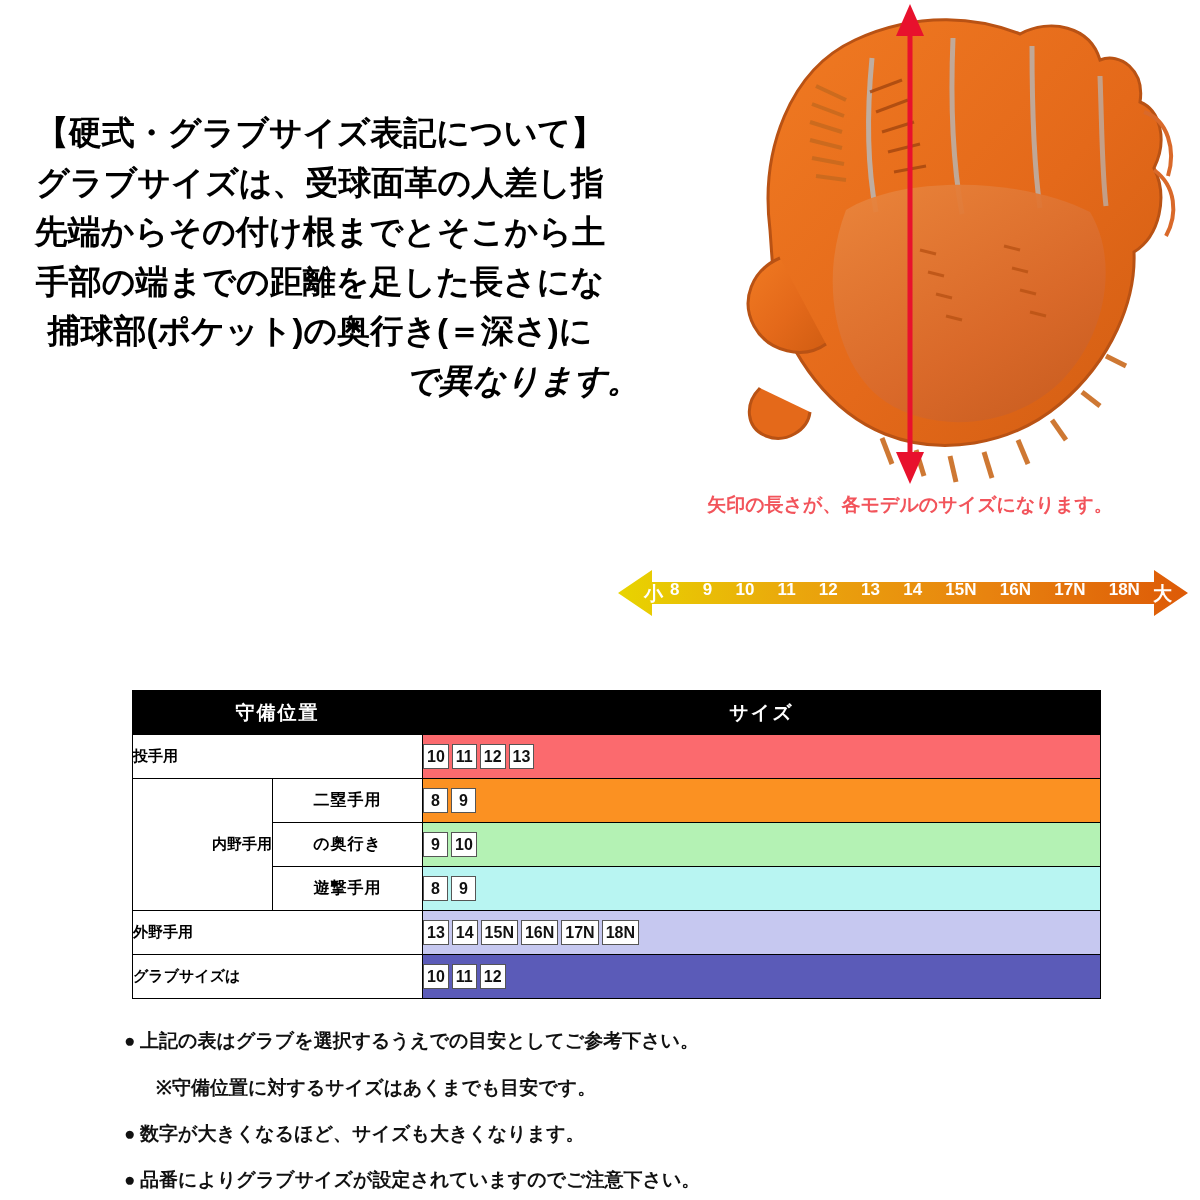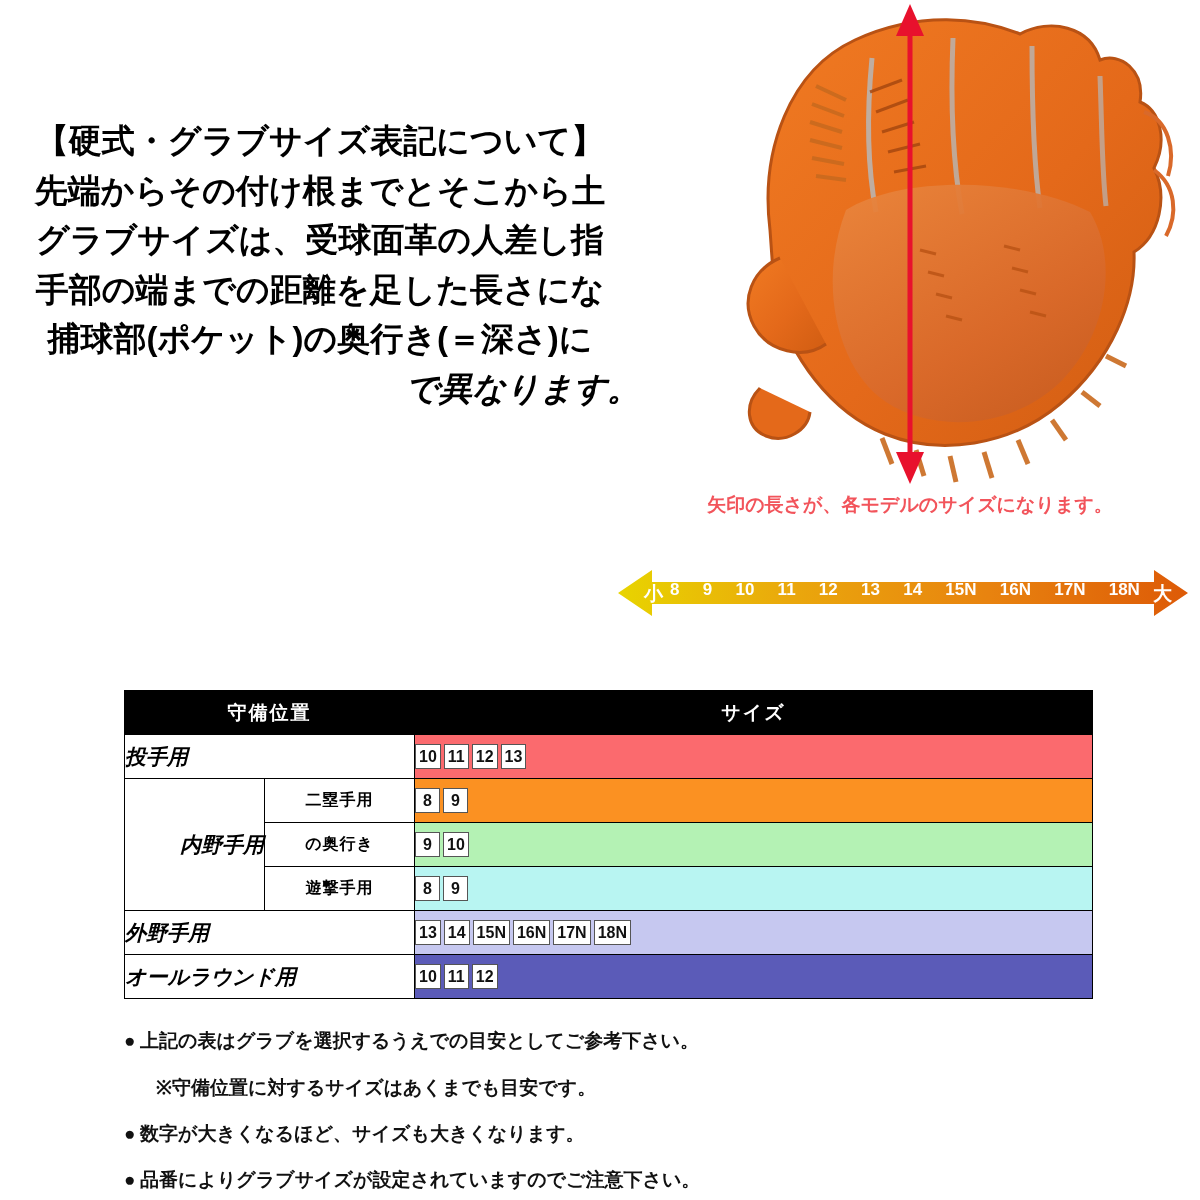--- a/index.html
+++ b/index.html
@@ -17,21 +17,21 @@
   
   .top {
     position: relative;
     width: 1200px;
     height: 660px;
   }
 
   .intro {
     position: absolute;
     left: 0px;
-    top: 116px;
+    top: 108px;
     width: 640px;
     text-align: center;
     font-size: 33px;
     line-height: 1.50;
     font-weight: bold;
     letter-spacing: 0px;
     color: #000;
   }
   .intro .ln { display: block; white-space: nowrap; }
   .intro .ln.c { text-align: right; font-style: italic; }
@@ -95,43 +95,43 @@
   .table-zone {
     position: absolute;
     left: 124px;
     top: 690px;
     width: 968px;
   }
   table.sizes {
     border-collapse: collapse;
     width: 968px;
     table-layout: fixed;
+    margin-left: 8px;
   }
   table.sizes th, table.sizes td {
     border: 1px solid #000000;
     padding: 0;
     height: 44px;
     vertical-align: middle;
   }
   .hdr {
     background: #000000;
     color: #ffffff;
     font-size: 19px;
     font-weight: bold;
     text-align: center;
     letter-spacing: 2px;
   }
   .rowlabel {
-    font-size: 21px;
+    font-size: 15px;
     font-weight: bold;
     padding-left: 14px;
     background: #ffffff;
     text-align: left;
     white-space: nowrap;
-    font-style: italic;
   }
   .rowlabel.center {
     text-align: right;
     padding-left: 14px;
   }
   .sublabel {
     font-size: 16px;
     font-weight: bold;
     text-align: center;
     background: #ffffff;
@@ -178,22 +178,22 @@
     color: #111;
   }
 </style>
 </head>
 <body>
 
 <div class="top">
 
   <div class="intro">
     <span class="ln">【硬式・グラブサイズ表記について】</span>
+    <span class="ln">グラブサイズは、受球面革の人差し指</span>
     <span class="ln">先端からその付け根までとそこから土</span>
-    <span class="ln">グラブサイズは、受球面革の人差し指</span>
     <span class="ln">手部の端までの距離を足した長さにな</span>
     <span class="ln">捕球部(ポケット)の奥行き(＝深さ)に</span>
     <span class="ln c">で異なります。</span>
   </div>
 
   <div class="glove-wrap">
     <svg class="glove-svg" width="580" height="500" viewBox="0 0 580 500">
       <defs>
         <linearGradient id="leather" x1="0" y1="0" x2="1" y2="1">
           <stop offset="0%" stop-color="#f07a22"></stop>
@@ -372,21 +372,21 @@
           <span class="chip">14</span>
           <span class="chip">15N</span>
           <span class="chip">16N</span>
           <span class="chip">17N</span>
           <span class="chip">18N</span>
         </div>
       </td>
     </tr>
 
     <tr>
-      <td class="rowlabel" colspan="2">オールラウンド用</td>
+      <td class="rowlabel" colspan="2">グラブサイズは</td>
       <td class="sizecell" style="background:#5b5bb8">
         <div class="chips">
           <span class="chip">10</span>
           <span class="chip">11</span>
           <span class="chip">12</span>
         </div>
       </td>
     </tr>
   </tbody>
     </table>

